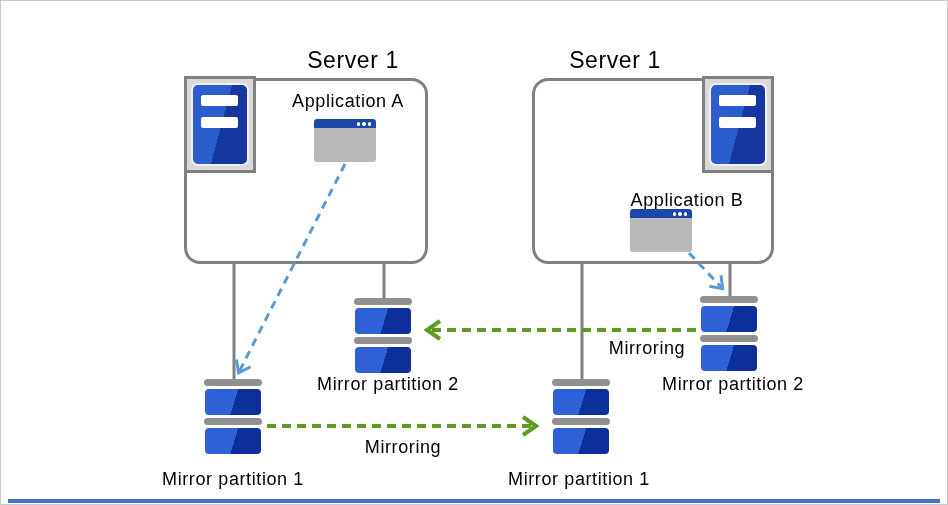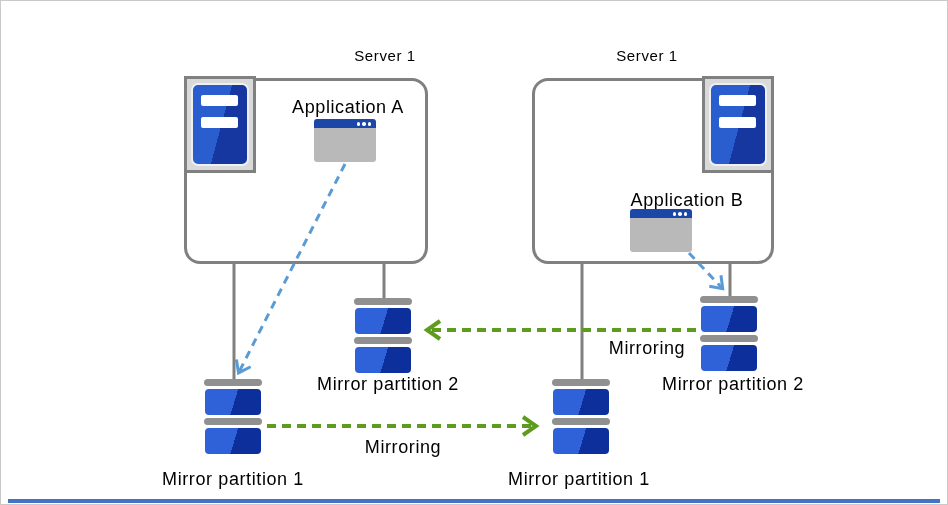--- a/index.html
+++ b/index.html
@@ -26,21 +26,21 @@
   .win-title .d1{right:16px;} .win-title .d2{right:10.5px;} .win-title .d3{right:5px;}
   .win-body{height:34px;background:var(--window-body-gray,#b9b9b9);border-radius:0 0 3px 3px;}
   
   .partition{position:absolute;width:58px;}
   .p-bar{height:7px;background:var(--bar-gray,#909090);border-radius:3.5px;margin-bottom:3px;}
   .p-disk{height:26px;border-radius:4px;margin:0 1px 3px 1px;
           background:linear-gradient(107deg,var(--partition-blue-light,#2f62d8) 52%,var(--partition-blue-dark,#0d2f9c) 52%);}
   
   .lbl{position:absolute;transform:translateX(-50%);white-space:nowrap;color:#000;
           font-size:18px;letter-spacing:0.6px;}
-  .lbl.title{font-size:15px;margin-left:32px;}
+  .lbl.title{font-size:23px;}
   svg.wires{position:absolute;left:0;top:0;}
   .wire-gray{stroke:var(--connector-gray,#808080);stroke-width:3;}
   .wire-green{stroke:var(--green-arrow,#5f9b1e);stroke-width:4;stroke-dasharray:9 6;fill:none;}
   .wire-blue{stroke:var(--blue-arrow,#5b9bd5);stroke-width:3;stroke-dasharray:8 6;fill:none;}
   .head-green{stroke:var(--green-arrow,#5f9b1e);stroke-width:4;fill:none;}
   .head-blue{stroke:var(--blue-arrow,#5b9bd5);stroke-width:3;fill:none;}
 </style>
 </head>
 <body>
 
@@ -71,21 +71,21 @@
     <line class="wire-green" x1="266" y1="425" x2="534" y2="425" marker-end="url(#chevGreenL)"></line>
   </svg>
 
   <div class="lbl title" style="left:352px;top:46px;">Server 1</div>
   <div class="server-iconbox" style="left:183px;top:75px;">
     <div class="tower">
       <span class="bar b1"></span>
       <span class="bar b2"></span>
     </div>
   </div>
-  <div class="lbl" style="left:347px;top:90px;margin-top:6px;">Application A</div>
+  <div class="lbl" style="left:347px;top:90px;">Application A</div>
   <div class="window" style="left:313px;top:118px;">
     <div class="win-title">
       <span class="dot d1"></span>
       <span class="dot d2"></span>
       <span class="dot d3"></span>
     </div>
     <div class="win-body"></div>
   </div>
 
   <div class="lbl title" style="left:614px;top:46px;">Server 1</div>

